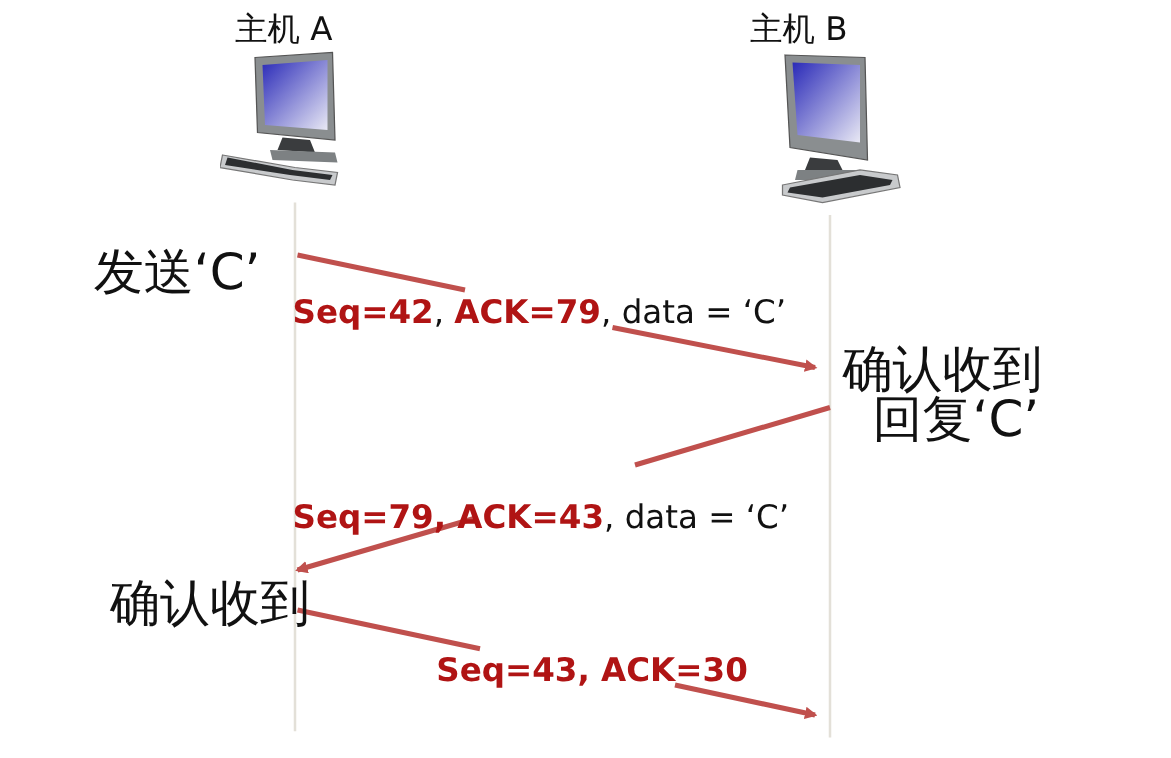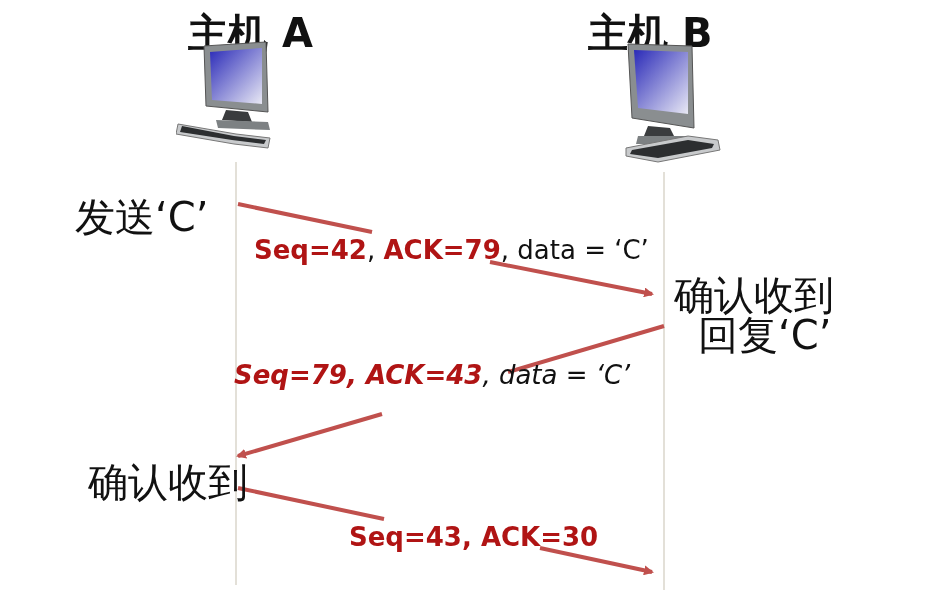--- a/index.html
+++ b/index.html
@@ -1,19 +1,19 @@
 <!DOCTYPE html>
 <html><head>
 <meta charset="utf-8">
 <style>
   html, body { margin:0; padding:0; background:#ffffff; }
   body { width:937px; height:606px; position:relative; overflow:hidden;
          font-family: "DejaVu Sans", "Liberation Sans", sans-serif; color:#111; }
   .abs { position:absolute; white-space:nowrap; }
-  .host-label { font-size:40px;font-weight:bold; }
+  .host-label { font-size:26px; }
   .note { font-size:40px; }
   .msg { font-size:26px; }
   .red { color:#b01414; font-weight:bold; }
   .blk { color:#111; }
   svg.layer { position:absolute; left:0; top:0; }
 </style>
 </head>
 <body>
 
 <svg class="layer" width="937" height="606">
@@ -44,44 +44,44 @@
     </linearGradient>
   </defs>
   <polygon points="28,6 90,2 92,72 30,66" fill="#8a8e90" stroke="#555" stroke-width="1"></polygon>
   <polygon points="34,12 86,8 86,64 36,60" fill="url(#scrA)"></polygon>
   <polygon points="50,70 72,72 76,82 46,80" fill="#3a3c3e"></polygon>
   <polygon points="40,80 92,82 94,90 42,88" fill="#7d8183"></polygon>
   <polygon points="2,84 60,94 94,98 92,108 58,104 0,94" fill="#c8cacc" stroke="#777" stroke-width="1"></polygon>
   <polygon points="6,86 58,96 90,100 88,104 56,100 4,92" fill="#2c2e30"></polygon>
 </svg>
 
-<div class="abs host-label" style="left:588px; top:6px;">主机 B</div>
+<div class="abs host-label" style="left:600px; top:6px;">主机 B</div>
 <svg class="abs" style="left:618px; top:40px;" width="106" height="124" viewBox="0 0 106 124">
   <defs>
     <linearGradient id="scrB" x1="0" y1="0" x2="1" y2="1">
       <stop offset="0" stop-color="#2a2ab8"></stop>
         <stop offset="1" stop-color="#e8e8f4"></stop>
     </linearGradient>
   </defs>
   <polygon points="10,4 74,6 76,88 14,78" fill="#8a8e90" stroke="#555" stroke-width="1"></polygon>
   <polygon points="16,10 70,12 70,74 20,68" fill="url(#scrB)"></polygon>
   <polygon points="30,86 52,88 56,96 26,96" fill="#3a3c3e"></polygon>
   <polygon points="20,96 70,96 72,104 18,104" fill="#7d8183"></polygon>
   <polygon points="8,108 70,96 100,100 102,110 40,122 8,116" fill="#c8cacc" stroke="#777" stroke-width="1"></polygon>
   <polygon points="14,110 70,100 96,104 94,108 40,118 12,114" fill="#2c2e30"></polygon>
 </svg>
 
 <div class="abs note" style="left:75px; top:190px;">发送‘C’</div>
 <div class="abs note" style="left:674px; top:268px;">确认收到</div>
 <div class="abs note" style="left:698px; top:308px;">回复‘C’</div>
 <div class="abs note" style="left:88px; top:455px;">确认收到</div>
 
-<div class="abs msg" style="left:234px; top:235px;margin-left:20px;">
+<div class="abs msg" style="left:234px; top:235px;">
   <span class="red">Seq=42</span><span class="blk">, </span><span class="red">ACK=79</span><span class="blk">, data =  ‘C’</span>
 </div>
 
-<div class="abs msg" style="left:234px; top:360px;font-style:italic;">
+<div class="abs msg" style="left:234px; top:399px;">
   <span class="red">Seq=79, </span><span class="red">ACK=43</span><span class="blk">, data =  ‘C’</span>
 </div>
 
 <div class="abs msg" style="left:349px; top:522px;">
   <span class="red">Seq=43, </span><span class="red">ACK=30</span>
 </div>
 
 </body></html>

